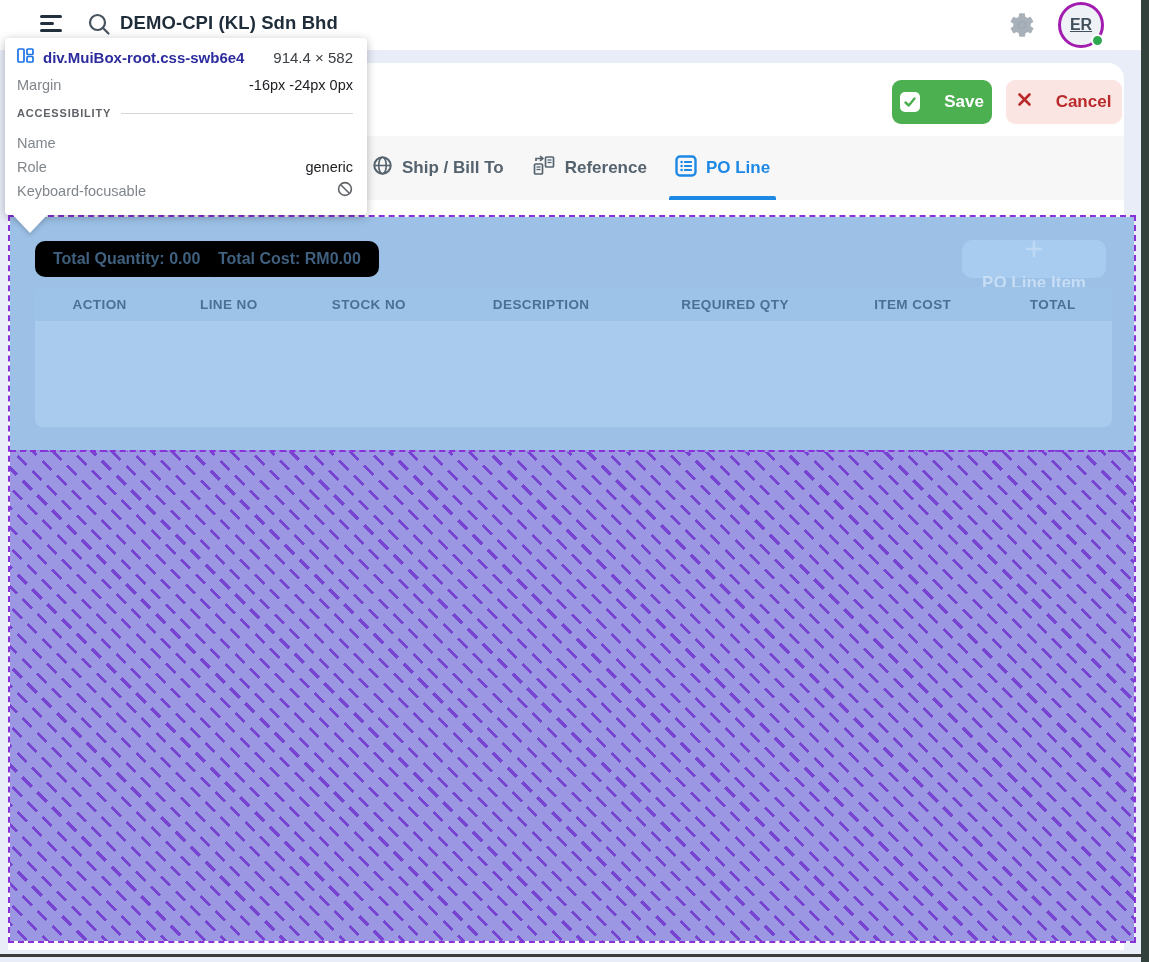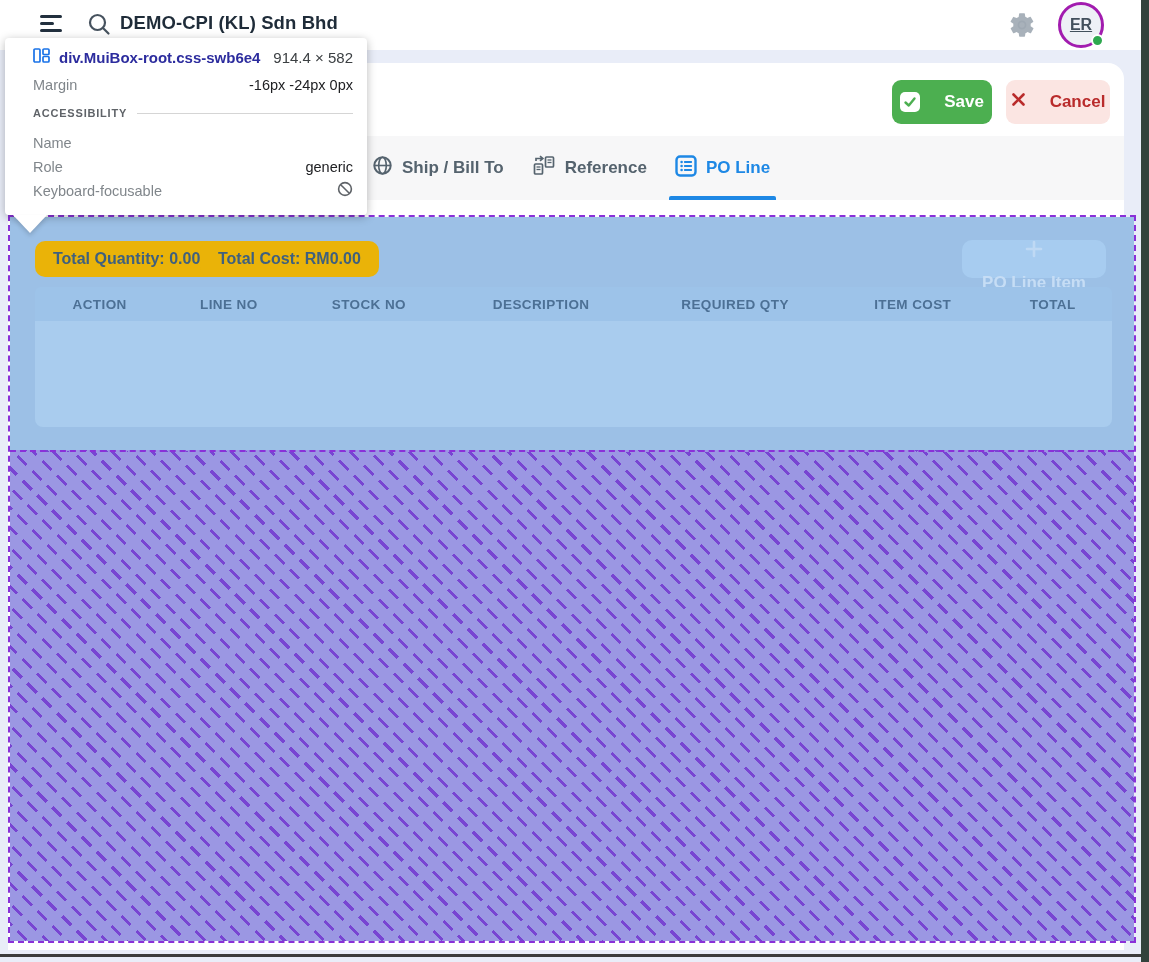--- a/index.html
+++ b/index.html
@@ -21,52 +21,52 @@
     font-size:16px; font-weight:700; color:#42505C;text-decoration:underline; }
   .avatar .dot { position:absolute; right:-3px; bottom:-2px; width:13px; height:13px; border-radius:50%;
     background:#2EA84F; border:2px solid #fff; }
   
   .card { position:absolute; left:8px; top:63px; width:1116px; height:887px; background:#fff;
     border-radius:16px 16px 0 0; z-index:1; }
   .btn { position:absolute; top:80px; height:44px; border-radius:9px; display:flex; align-items:center;
     justify-content:center; gap:24px; font-weight:700; font-size:17px; cursor:pointer; z-index:2; }
   .btn-save { left:892px; width:100px; background:#4CAF50; color:#fff; }
   .save-check-box { width:20px; height:20px; background:#fff; border-radius:5px; display:flex; align-items:center; justify-content:center; }
-  .btn-cancel { left:1006px; width:104px; background:#FBE5E2; color:#B92B2B; }
+  .btn-cancel { left:1006px; width:116px; background:#FBE5E2; color:#B92B2B; }
   
   .tabbar { position:absolute; left:8px; top:136px; width:1116px; height:64px; background:#F7F7F8;
     display:flex; align-items:stretch; padding-left:350px; z-index:2; }
   .tab { position:relative; display:flex; align-items:center; gap:9px; padding:0 14px; font-size:17px;
     font-weight:700; color:#55636E; cursor:pointer; }
   .tab.active { color:#1E88E5; }
   .tab-indicator { position:absolute; left:8px; right:8px; bottom:0; height:4px; background:#1E88E5; border-radius:2px 2px 0 0; }
   
   .overlay { position:absolute; left:8px; top:215px; width:1128px; height:728px;
     border:2px dashed #8A30D8; z-index:10; }
   .ov-blue { position:relative; width:100%; height:233px; background:#9CC0E6; }
-  .chip { position:absolute; top:24px; height:36px; border-radius:10px; background:#eab308;
+  .chip { position:absolute; top:24px; height:36px; border-radius:10px; background:#000000;
     display:flex; align-items:center; padding:0 18px; font-size:16px; font-weight:700; color:#3F607E; }
   .chip-qty { left:25px; }
   .chip-cost { left:190px; }
   .add-line-btn { position:absolute; top:23px; right:28px; height:38px; border-radius:10px; background:#A7CCF0;
     display:flex; align-items:center; gap:10px; padding:0 20px; font-size:17px; font-weight:700; color:#C6DDF5; cursor:pointer;flex-direction:column; }
   .po-table { position:absolute; left:25px; right:22px; top:70px; }
   .po-thead { display:grid; grid-template-columns:12% 12% 14% 18% 18% 15% 11%; height:34px; align-items:center;
     background:#9DC3E9; border-radius:6px 6px 0 0; }
   .po-th { text-align:center; font-size:13.5px; font-weight:700; letter-spacing:.4px; color:#4C7095; }
   .po-tbody { height:106px; background:#A9CCEE; border-radius:0 0 8px 8px; }
   .ov-purple { position:relative; width:100%; height:491px; border-top:2px dashed #8A30D8;
     background-color:#9B97E3;
     background-image:
       repeating-linear-gradient(135deg, #9B97E3 0 8px, transparent 8px 21px),
       repeating-linear-gradient(45deg, transparent 0 11px, #7845D2 11px 14px);
   }
   
   .tooltip { position:absolute; left:5px; top:38px; width:362px; background:#fff; border-radius:4px;
-    box-shadow:0 2px 10px rgba(0,0,0,.28); z-index:50; padding:10px 14px 12px 28px; }
+    box-shadow:0 2px 10px rgba(0,0,0,.28); z-index:50; padding:10px 14px 12px 12px; }
   .tt-row { display:flex; align-items:center; justify-content:space-between; }
   .tt-head { margin-bottom:10px; }
   .tt-selector-wrap { display:flex; align-items:center; gap:9px; min-width:0; }
   .tt-selector { font-size:15px; font-weight:700; color:#2C2C9E; white-space:nowrap; }
   .tt-size { font-size:15px; color:#3C4043; white-space:nowrap; }
   .tt-label { font-size:14.5px; color:#80868B; }
   .tt-value { font-size:14.5px; color:#202124; }
   .tt-margin { margin-bottom:14px; }
   .tt-acc { display:flex; align-items:center; gap:10px; margin-bottom:12px; }
   .tt-acc-title { font-size:11px; font-weight:700; letter-spacing:.8px; color:#5F6368; }

